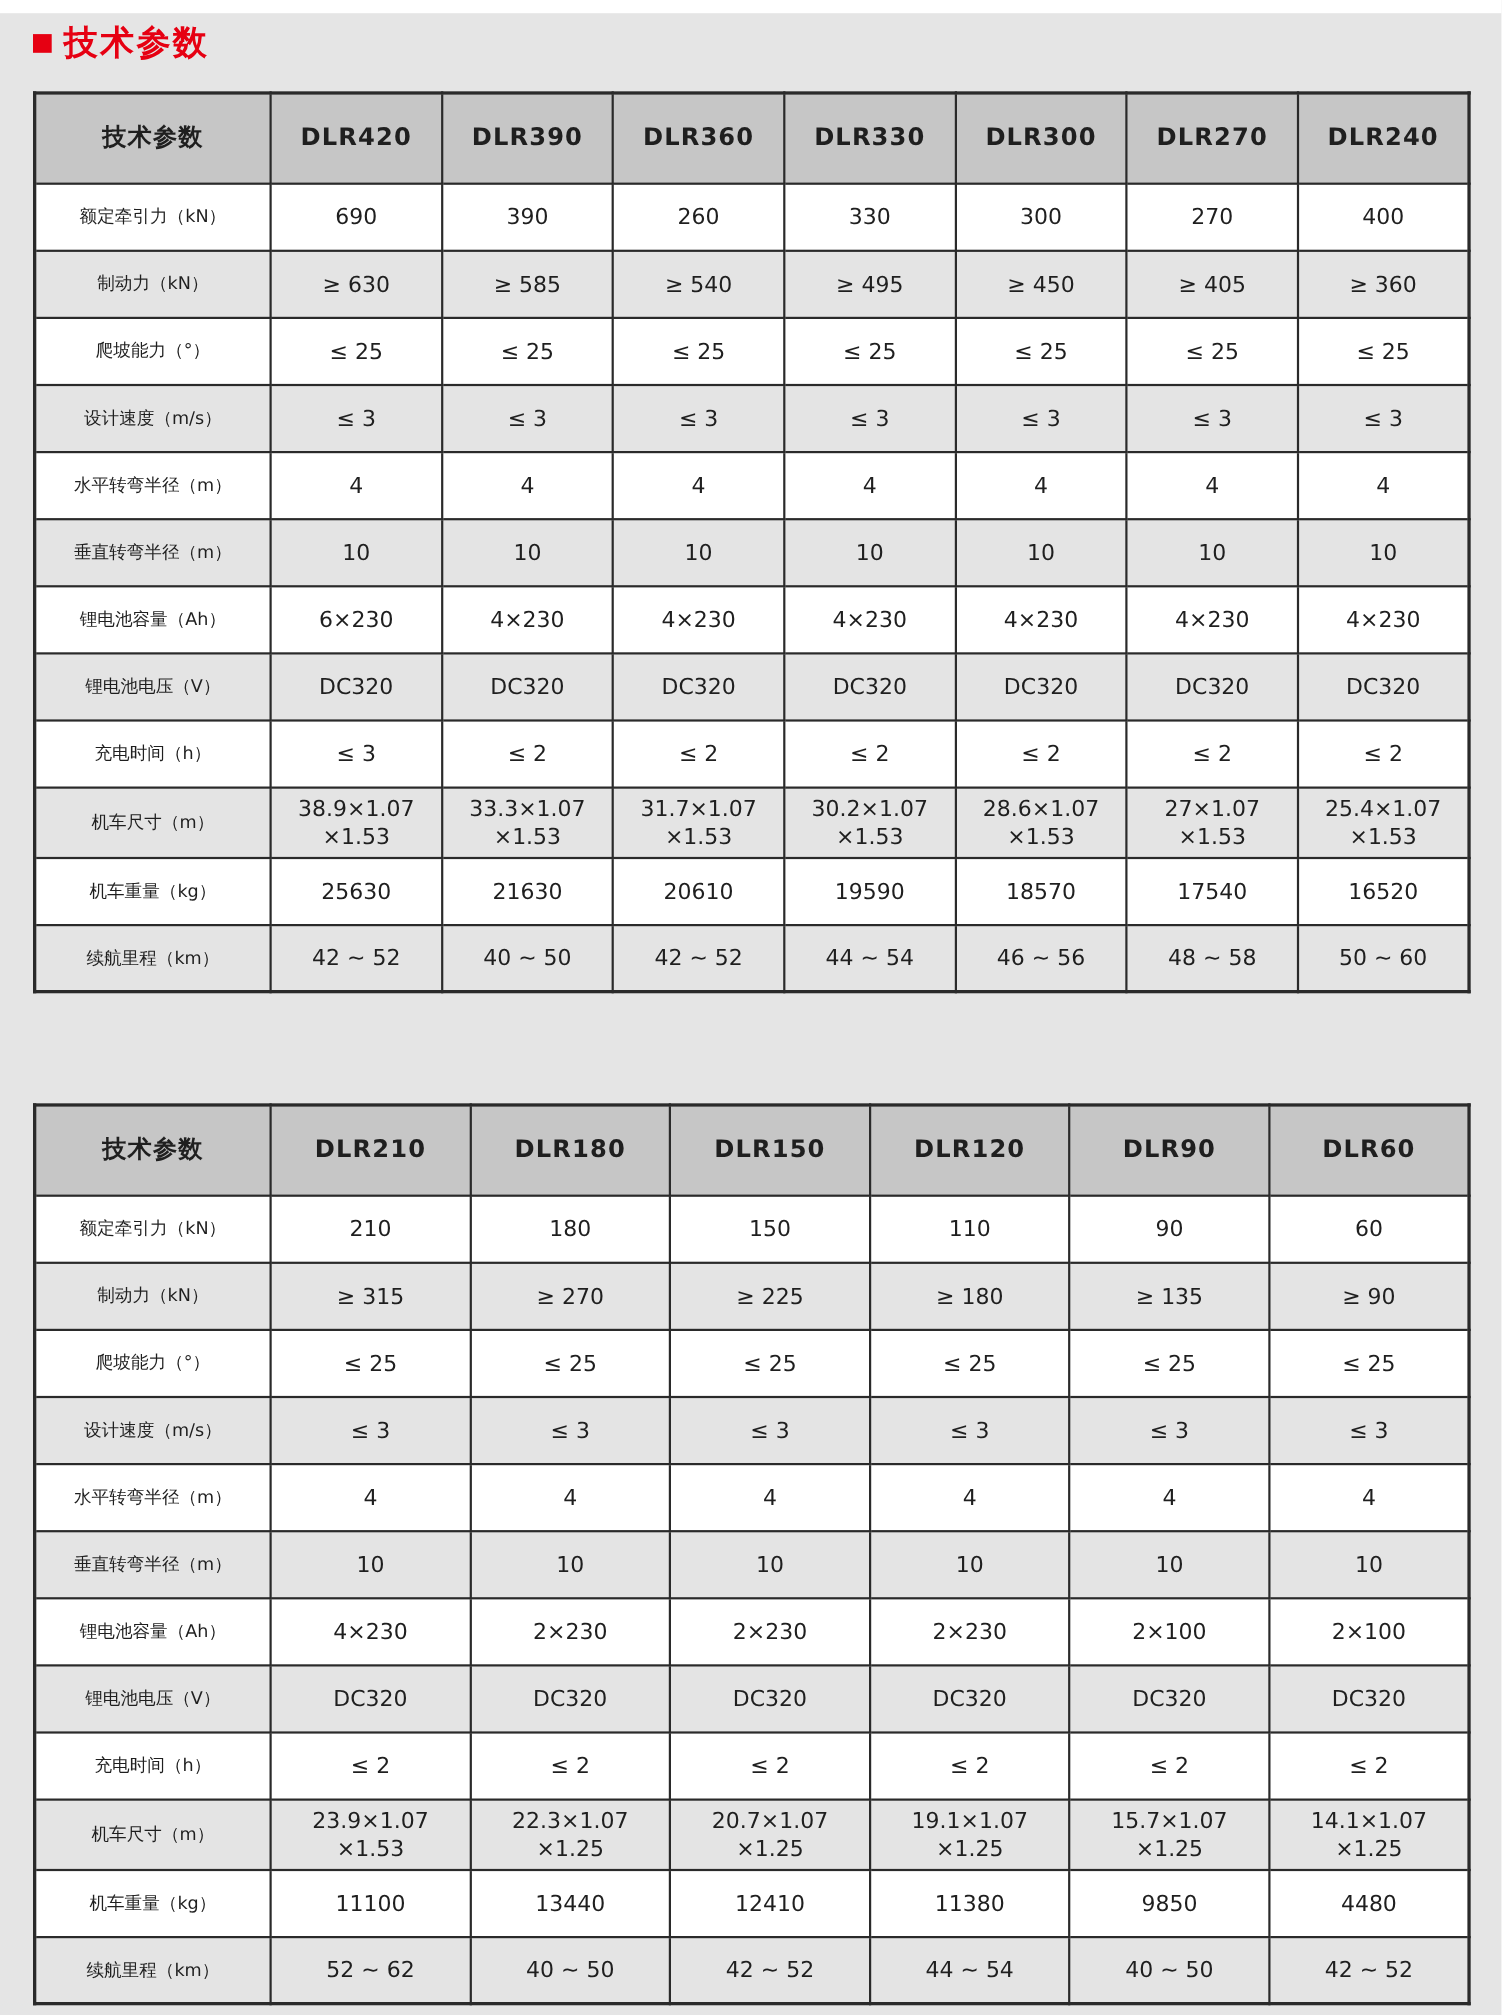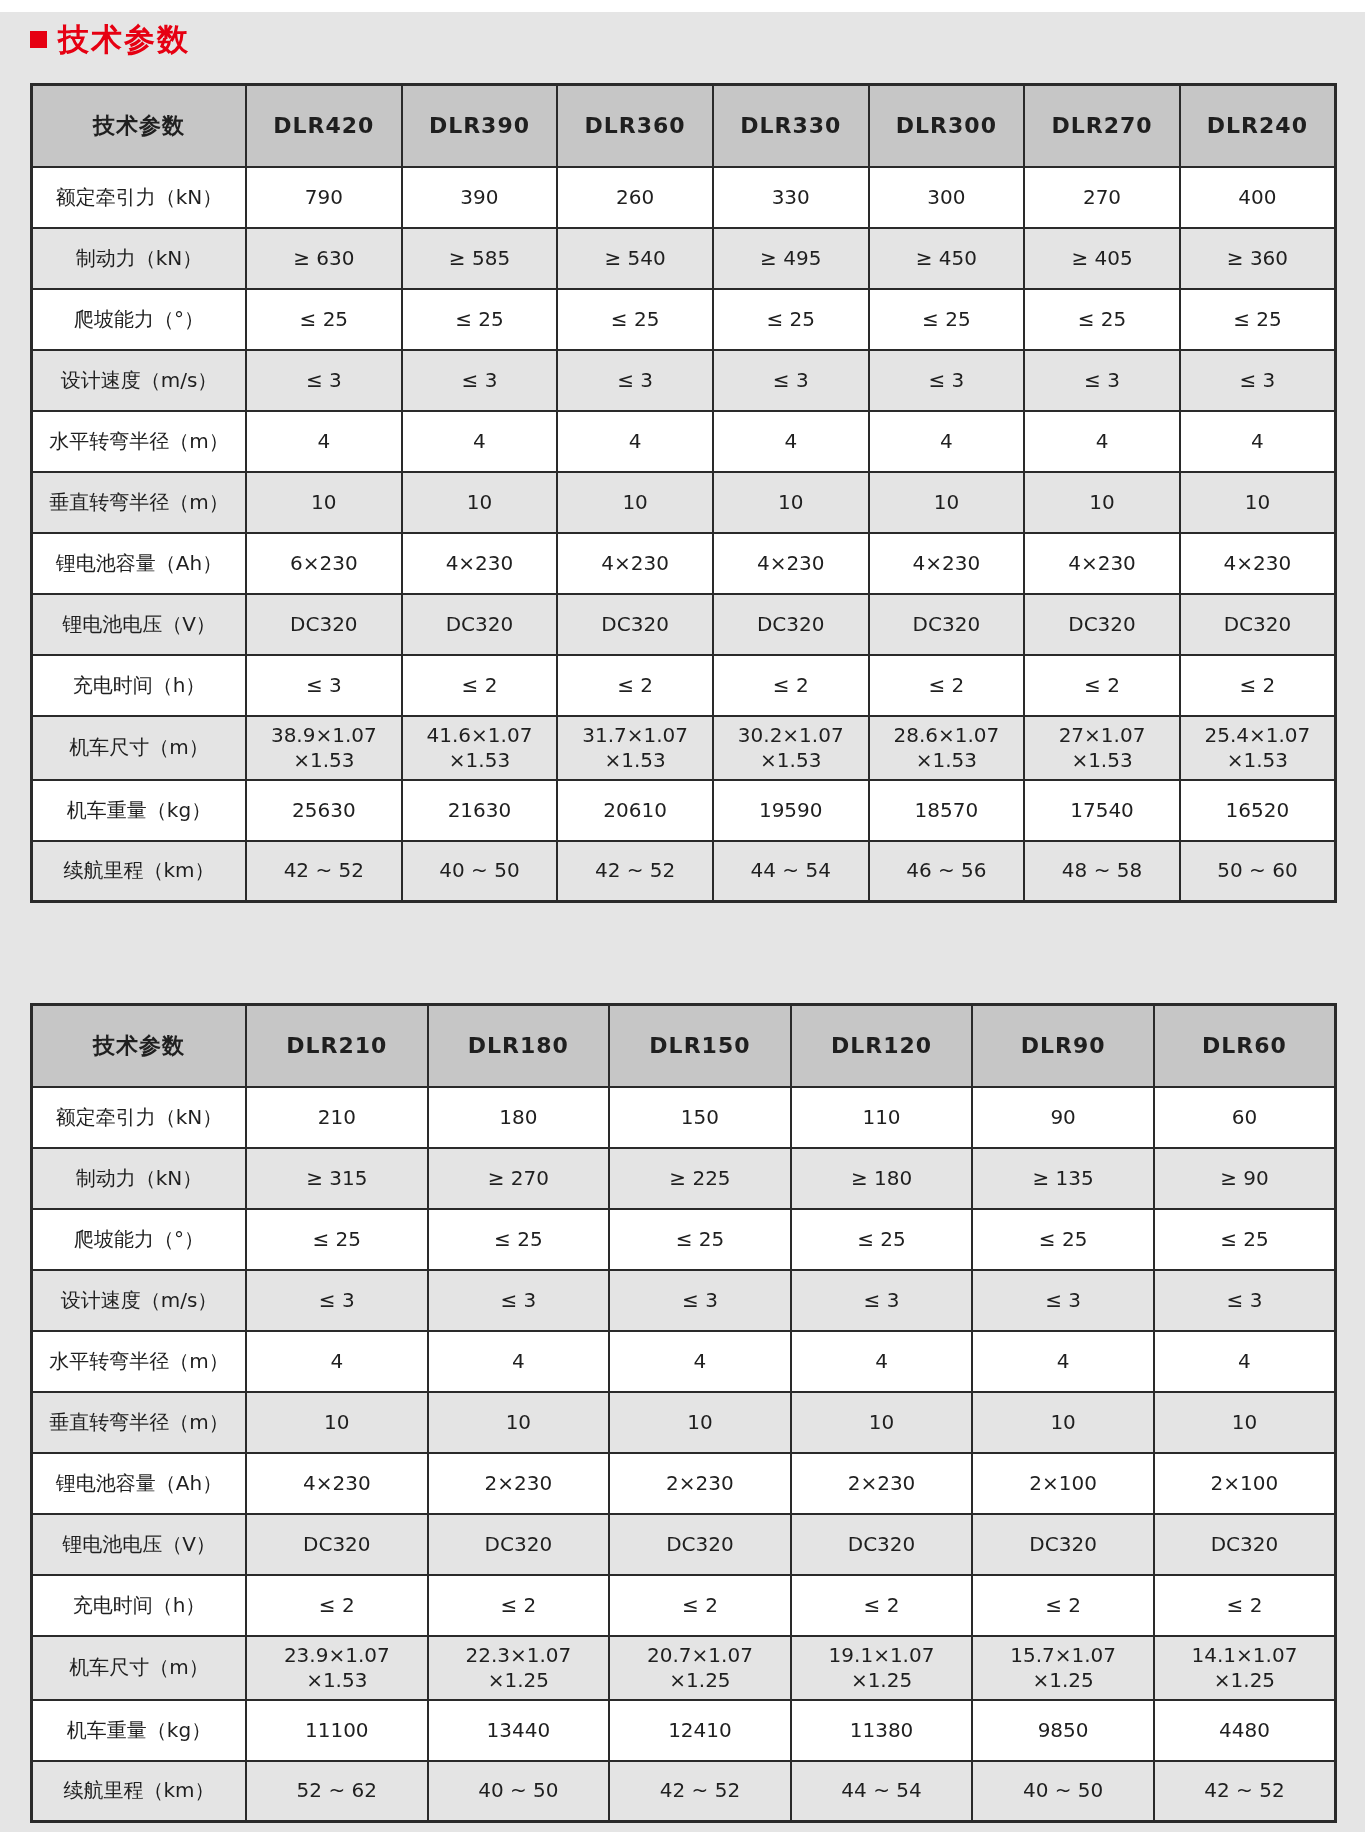--- a/index.html
+++ b/index.html
@@ -65,21 +65,21 @@
   }
   table.spec thead th.label-col { width: 204px; }
   table.spec tbody tr { height: 61px; }
   table.spec tbody tr.tall-row { height: 64px; }
   table.spec tbody tr:nth-child(even) th,
   table.spec tbody tr:nth-child(even) td { background: #e4e4e4; }
   table.spec tbody tr:nth-child(odd) th,
   table.spec tbody tr:nth-child(odd) td { background: #ffffff; }
   table.spec tbody th {
     font-weight: normal;
-    font-size: 20px;
+    font-size: 16px;
   }
   table.spec tbody td {
     font-size: 20px;
   }
 </style>
 </head>
 <body>
 
 <div class="page">
   <div class="content">
@@ -98,21 +98,21 @@
             <th>DLR360</th>
             <th>DLR330</th>
             <th>DLR300</th>
             <th>DLR270</th>
             <th>DLR240</th>
           </tr>
         </thead>
       <tbody>
           <tr>
             <th>额定牵引力（kN）</th>
-            <td>790</td>
+            <td>690</td>
             <td>390</td>
             <td>260</td>
             <td>330</td>
             <td>300</td>
             <td>270</td>
             <td>400</td>
           </tr>
           <tr>
             <th>制动力（kN）</th>
             <td>≥ 630</td>
@@ -190,21 +190,21 @@
             <td>≤ 2</td>
             <td>≤ 2</td>
             <td>≤ 2</td>
             <td>≤ 2</td>
             <td>≤ 2</td>
           </tr>
           <tr class="tall-row">
             <th>机车尺寸（m）</th>
             <td>38.9×1.07
 ×1.53</td>
-            <td>41.6×1.07
+            <td>33.3×1.07
 ×1.53</td>
             <td>31.7×1.07
 ×1.53</td>
             <td>30.2×1.07
 ×1.53</td>
             <td>28.6×1.07
 ×1.53</td>
             <td>27×1.07
 ×1.53</td>
             <td>25.4×1.07

